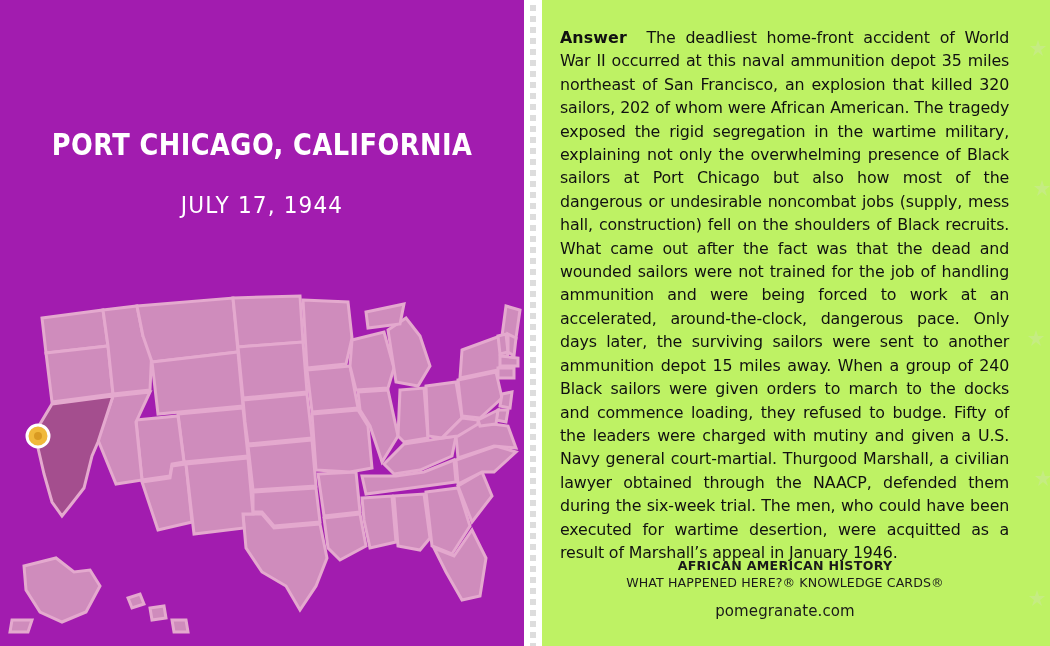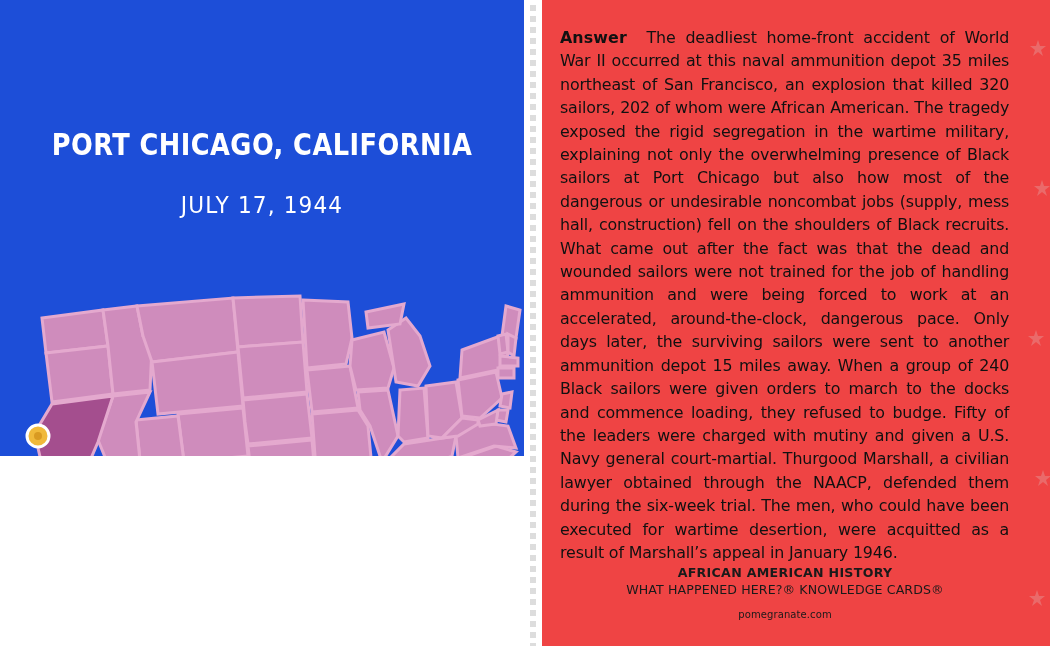--- a/index.html
+++ b/index.html
@@ -17,22 +17,22 @@
     position: relative;
     width: 1050px;
     height: 646px;
     display: flex;
     background: #ffffff;
   }
   
   .left-panel {
     position: relative;
     width: 524px;
-    height: 456px;
-    background: #1d4ed8;
+    height: 646px;
+    background: #a21caf;
     flex: 0 0 524px;
     overflow: hidden;
   }
   .place-title {
     position: absolute;
     top: 126px;
     left: 0;
     width: 524px;
     text-align: center;
     color: #ffffff;
@@ -88,21 +88,21 @@
       #d9d9d9 5px,
       #d9d9d9 11px
     );
     opacity: 0.9;
   }
   
   .right-panel {
     position: relative;
     flex: 1 1 auto;
     height: 646px;
-    background: #ef4444;
+    background: #bef264;
     padding: 26px 34px 0 18px;
     box-sizing: border-box;
   }
   .answer-body {
     font-family: "DejaVu Sans", sans-serif;
     font-size: 16.1px;
     line-height: 1.455;
     color: #111111;
     text-align: justify;
     text-justify: inter-word;
@@ -133,21 +133,21 @@
     font-size: 12.6px;
     letter-spacing: 0.1px;
     margin-bottom: 12px;
   }
   .footer .f-line3 {
     font-size: 12.6px;
     letter-spacing: 0.1px;
     margin-bottom: 2px;
   }
   .footer .f-line4 {
-    font-size: 10px;
+    font-size: 15px;
     letter-spacing: 0.1px;
   }
   
   .edge-texture {
     position: absolute;
     right: 0;
     top: 0;
     width: 34px;
     height: 646px;
     pointer-events: none;

